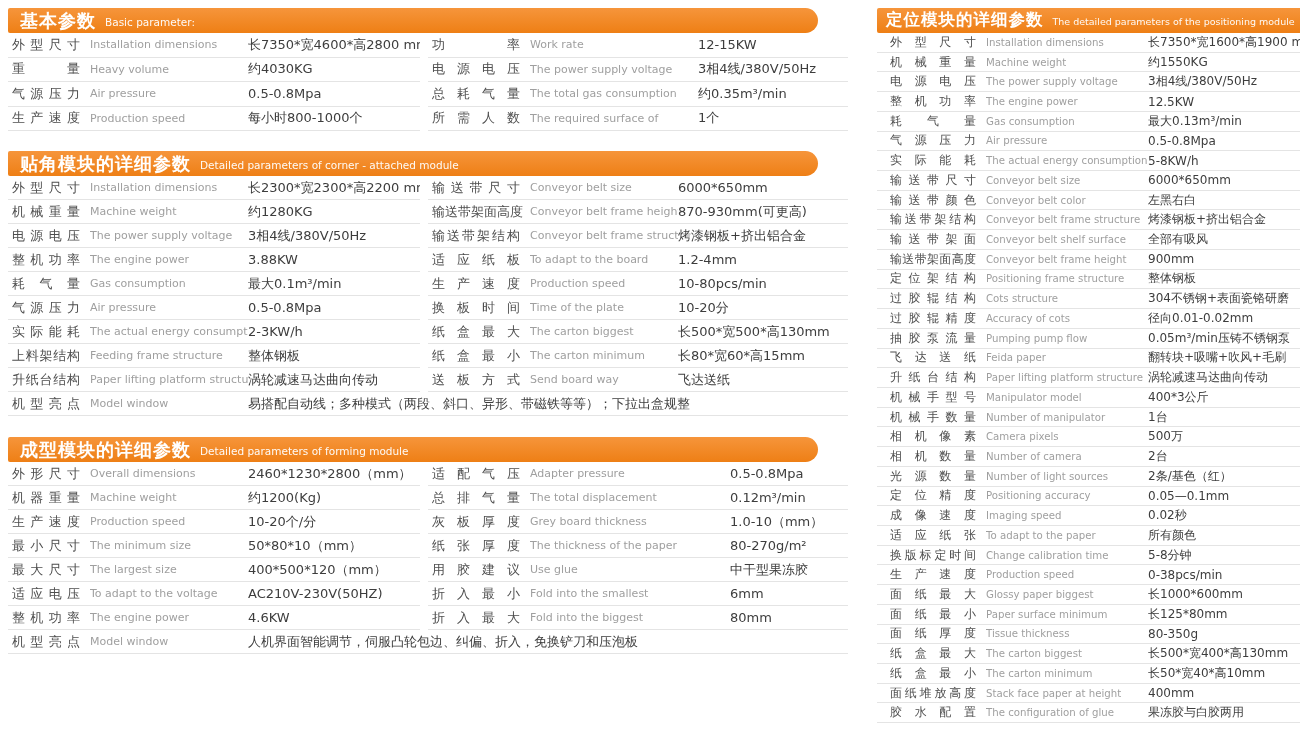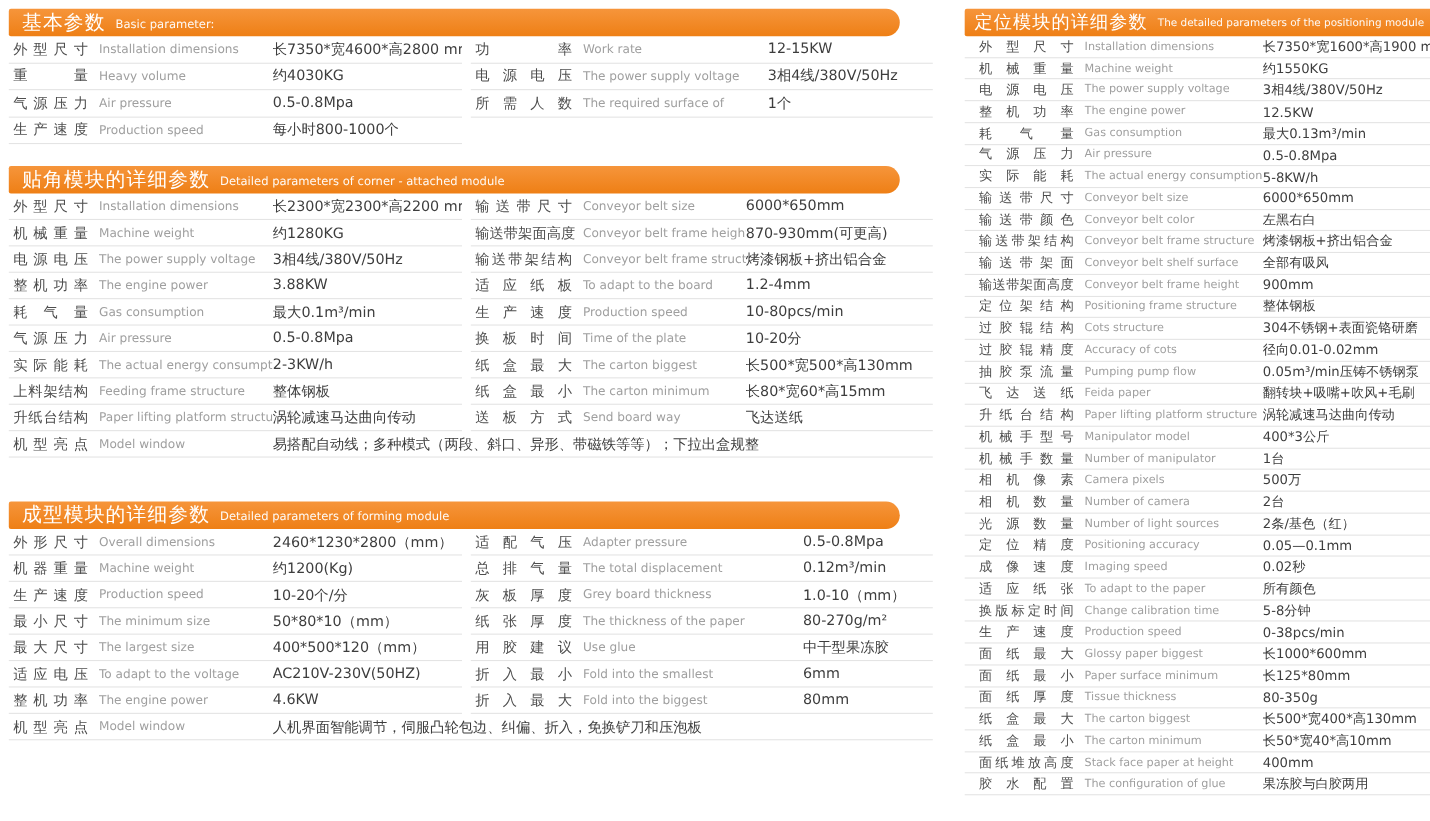--- a/index.html
+++ b/index.html
@@ -12,21 +12,21 @@
   .panel{position:absolute;top:8px;}
   .panel-left{left:8px;width:840px;}
   .panel-right{left:877px;width:442px;}
 
   .sec-header{
     height:25px;display:flex;align-items:center;gap:9px;
     background:linear-gradient(180deg,#f6953b 0%,#ee7f15 100%);
     border-radius:2px 13px 13px 2px;
     padding-left:12px;box-sizing:border-box;
   }
-  .sec-header .t{color:#ffffff;font-weight:normal;font-size:18px;letter-spacing:1px;white-space:nowrap;line-height:1;}
+  .sec-header .t{color:#ffffff;font-weight:bold;font-size:18px;letter-spacing:1px;white-space:nowrap;line-height:1;}
   .sec-header .st{color:#ffffff;opacity:.96;font-size:10.5px;white-space:nowrap;line-height:1;padding-top:3px;}
   .panel-left .sec-header{width:810px;}
   .panel-right .sec-header{width:442px;padding-left:9px;}
   .panel-right .sec-header .t{font-size:16.5px;}
   .panel-right .sec-header .st{font-size:9.5px;}
 
   .cols{display:flex;}
   .tbl{box-sizing:border-box;}
   .tbl-l{width:412px;}
   .tbl-r{width:420px;margin-left:8px;}
@@ -47,21 +47,21 @@
   .t-s1r{--c1:98px;--c2:168px;}
   .t-s2r{--c1:98px;--c2:148px;}
   .t-s3r{--c1:98px;--c2:200px;}
   .t-s1l .row,.t-s1r .row{height:24.5px;}
 
   .hl-row{
     display:grid;grid-template-columns:78px 158px 1fr;align-items:center;
     height:24px;border-bottom:1px solid #e4e4e4;padding-left:4px;box-sizing:border-box;width:840px;
   }
   .sp-corner{margin-top:20px;}
-  .sp-forming{margin-top:40px;}
+  .sp-forming{margin-top:21px;}
 
   .t-pos{--c1:96px;--c2:162px;width:442px;}
   .t-pos .row{height:19.72px;padding-left:13px;}
   .t-pos .cn{font-size:12px;}
   .t-pos .en{font-size:10.2px;}
   .t-pos .val{font-size:12px;}
 </style>
 </head>
 <body>
 
@@ -100,20 +100,25 @@
             <span class="cn">功率</span>
             <span class="en">Work rate</span>
             <span class="val">12-15KW</span>
           </div>
           <div class="row">
             <span class="cn">电源电压</span>
             <span class="en">The power supply voltage</span>
             <span class="val">3相4线/380V/50Hz</span>
           </div>
           <div class="row">
+            <span class="cn">总耗气量</span>
+            <span class="en">The total gas consumption</span>
+            <span class="val">约0.35m³/min</span>
+          </div>
+          <div class="row">
             <span class="cn">所需人数</span>
             <span class="en">The required surface of</span>
             <span class="val">1个</span>
           </div>
         </div>
     </div>
   </section>
 
   <section class="sp-corner">
     <div class="sec-header">

